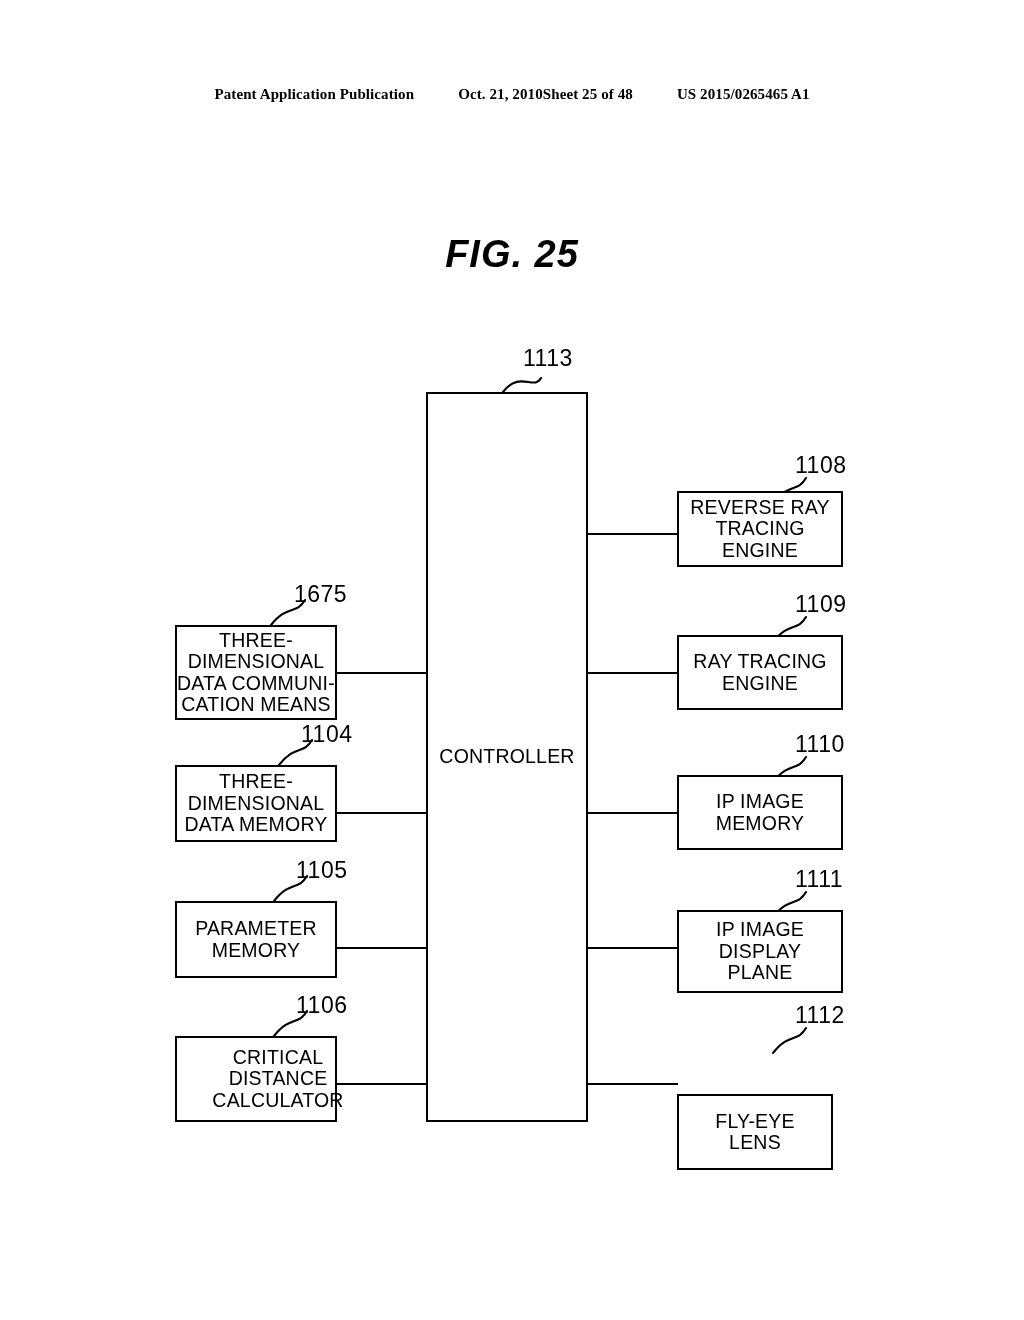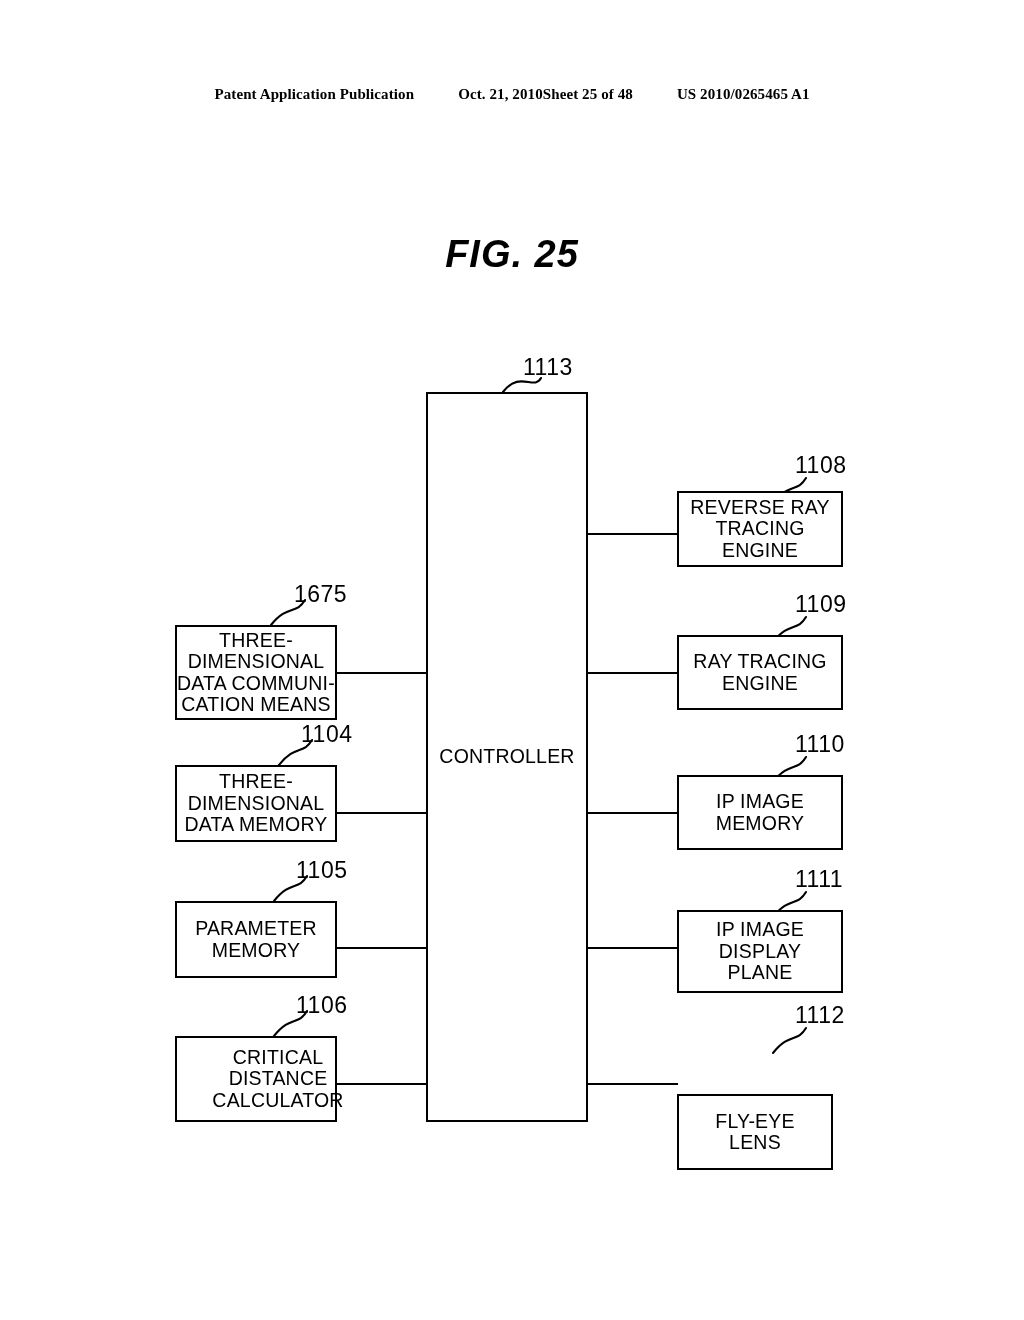--- a/index.html
+++ b/index.html
@@ -66,21 +66,21 @@
 </style>
 </head>
 <body>
 
 <div class="page">
 
   <div class="hdr">
     <span class="h-pub">Patent Application Publication</span>
     <span class="h-date">Oct. 21, 2010</span>
     <span class="h-sheet">Sheet 25 of 48</span>
-    <span class="h-num">US 2010/0265465 A1</span>
+    <span class="h-num">US 2015/0265465 A1</span>
   </div>
 
   <div class="fig-title">FIG. 25</div>
 
   <div class="conn" style="left:337px;top:672px;width:90px;"></div>
   <div class="conn" style="left:337px;top:812px;width:90px;"></div>
   <div class="conn" style="left:337px;top:947px;width:90px;"></div>
   <div class="conn" style="left:337px;top:1083px;width:90px;"></div>
 
   <div class="conn" style="left:588px;top:533px;width:90px;"></div>
@@ -107,21 +107,21 @@
       <path d="M 806 617 C 797 632 790 621 773 642"></path>
 
       <path d="M 806 757 C 797 772 790 761 773 782"></path>
 
       <path d="M 806 892 C 797 907 790 896 773 917"></path>
 
       <path d="M 806 1028 C 797 1043 790 1032 773 1053"></path>
     </g>
   </svg>
 
-  <div class="ref" style="left:523px;top:354px;">1113</div>
+  <div class="ref" style="left:523px;top:345px;">1113</div>
   <div class="box" id="controller">
     <span class="lbl">CONTROLLER</span>
   </div>
 
   <div class="ref" style="left:294px;top:581px;">1675</div>
   <div class="box" style="left:175px;top:625px;width:162px;height:95px;">
     <span class="lbl">THREE-
 DIMENSIONAL
 DATA COMMUNI-
 CATION MEANS</span>

